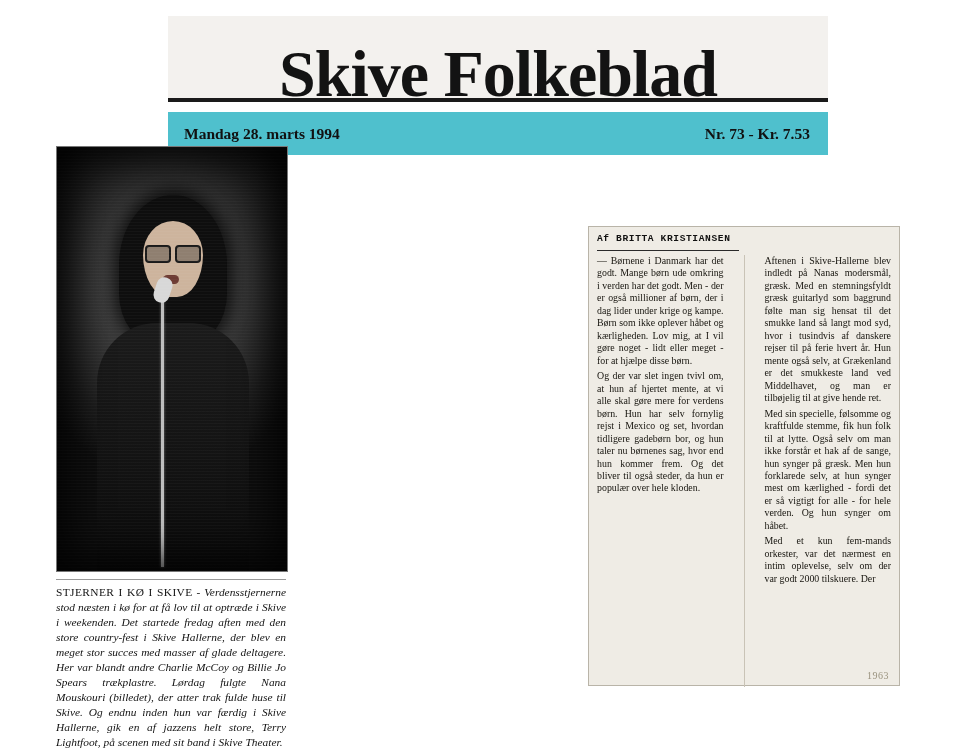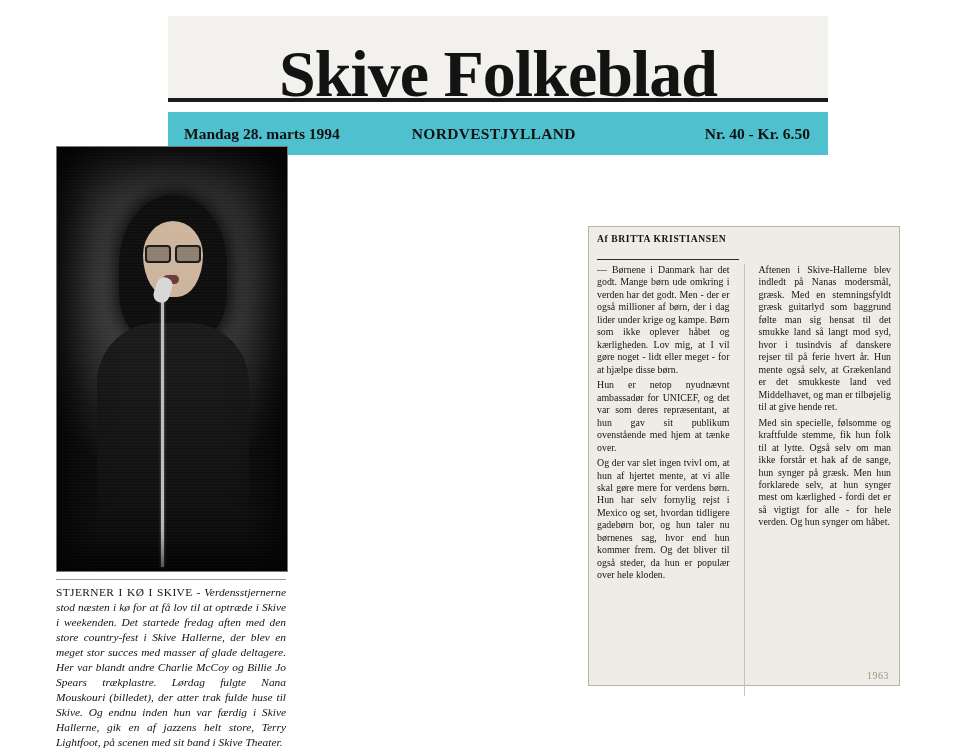--- a/index.html
+++ b/index.html
@@ -192,32 +192,32 @@
     left: 588px;
     top: 226px;
     width: 312px;
     height: 460px;
     background: #efece5;
     border: 1px solid #b9b4a8;
     padding: 6px 8px 8px 8px;
     box-sizing: border-box;
   }
   .article-byline {
-    font-family: Liberation Serif, serif;
+    font-family: Liberation Mono, monospace;
     font-size: 9.6px;
     font-weight: bold;
     letter-spacing: .6px;
     border-bottom: 1.5px solid #2a2a2a;
-    padding-bottom: 15px;
+    padding-bottom: 6px;
     margin-bottom: 4px;
     width: 142px;
   }
   .article-cols {
     display: flex;
-    gap: 14px;
+    gap: 20px;
     height: 432px;
   }
   .article-col {
     width: 140px;
     font-family: "Liberation Serif", serif;
     font-size: 9.9px;
     line-height: 1.26;
     text-align: justify;
     color: #17150f;
     -webkit-hyphens: auto;
@@ -240,22 +240,21 @@
 </style>
 </head>
 <body>
 
 <div class="masthead">
   <div class="masthead-title">Skive Folkeblad</div>
 </div>
 
 <div class="infobar">
   <span class="seg seg-date">Mandag 28. marts 1994</span>
-  <span class="seg seg-region">NORDVESTJYLLAND</span>
-  <span class="seg seg-issue">Nr. 40 - Kr. 6.50</span>
+  <span class="seg seg-issue">Nr. 73 - Kr. 7.53</span>
 </div>
 
 <div class="left-col">
 
   <div class="photo-frame">
     <div class="photo-bg"></div>
     <div class="fig-hair"></div>
     <div class="fig-face"></div>
     <div class="fig-glasses"></div>
     <div class="fig-mouth"></div>
@@ -271,23 +270,23 @@
     <span class="lead">STJERNER I KØ I SKIVE</span><span> - Verdensstjernerne stod næsten i kø for at få lov til at optræde i Skive i weekenden. Det startede fredag aften med den store country-fest i Skive Hallerne, der blev en meget stor succes med masser af glade deltagere. Her var blandt andre Charlie McCoy og Billie Jo Spears trækplastre. Lørdag fulgte Nana Mouskouri (billedet), der atter trak fulde huse til Skive. Og endnu inden hun var færdig i Skive Hallerne, gik en af jazzens helt store, Terry Lightfoot, på scenen med sit band i Skive Theater.</span>
   </div>
 
 </div>
 
 <div class="article-clip">
   <div class="article-byline">Af BRITTA KRISTIANSEN</div>
   <div class="article-cols">
     <div class="article-col first">
       <p>— Børnene i Danmark har det godt. Mange børn ude omkring i verden har det godt. Men - der er også millioner af børn, der i dag lider under krige og kampe. Børn som ikke oplever håbet og kærligheden. Lov mig, at I vil gøre noget - lidt eller meget - for at hjælpe disse børn.</p>
-      <p>Hun er netop nyudnævnt ambassadør for UNICEF, og det var som deres repræsentant, at hun gav sit publikum ovenstående med hjem at tænke over.</p>
       <p>Og der var slet ingen tvivl om, at hun af hjertet mente, at vi alle skal gøre mere for verdens børn. Hun har selv fornylig rejst i Mexico og set, hvordan tidligere gadebørn bor, og hun taler nu børnenes sag, hvor end hun kommer frem. Og det bliver til også steder, da hun er populær over hele kloden.</p>
     </div>
     <div class="col-divider"></div>
     <div class="article-col second">
       <p>Aftenen i Skive-Hallerne blev indledt på Nanas modersmål, græsk. Med en stemningsfyldt græsk guitarlyd som baggrund følte man sig hensat til det smukke land så langt mod syd, hvor i tusindvis af danskere rejser til på ferie hvert år. Hun mente også selv, at Grækenland er det smukkeste land ved Middelhavet, og man er tilbøjelig til at give hende ret.</p>
       <p>Med sin specielle, følsomme og kraftfulde stemme, fik hun folk til at lytte. Også selv om man ikke forstår et hak af de sange, hun synger på græsk. Men hun forklarede selv, at hun synger mest om kærlighed - fordi det er så vigtigt for alle - for hele verden. Og hun synger om håbet.</p>
+      <p>Med et kun fem-mands orkester, var det nærmest en intim oplevelse, selv om der var godt 2000 tilskuere. Der</p>
     </div>
   </div>
   <div class="stamp">1963</div>
 </div>
 
 </body></html>

